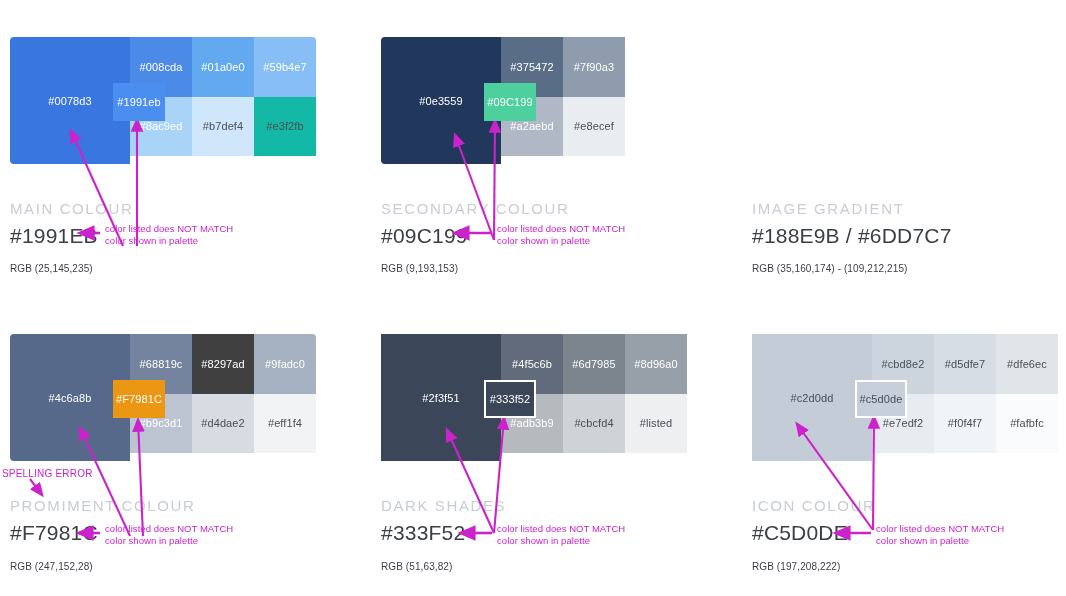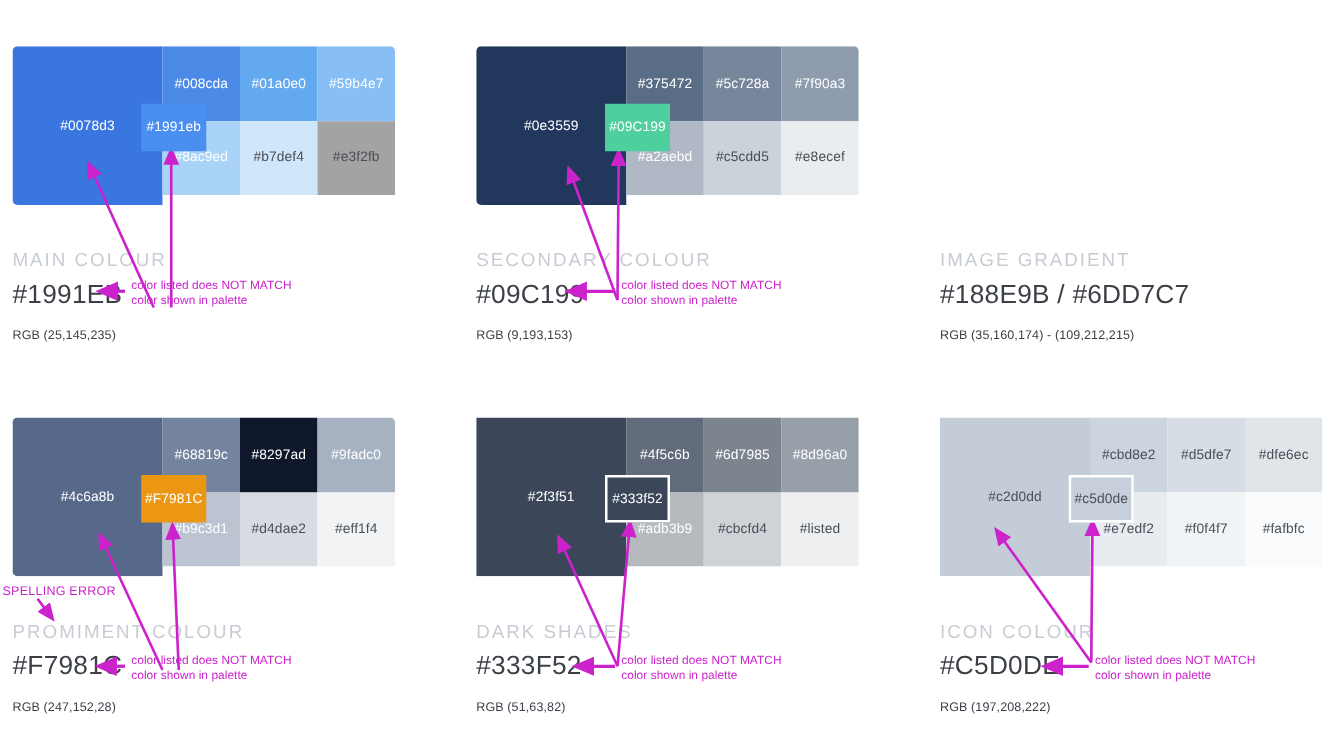--- a/index.html
+++ b/index.html
@@ -99,44 +99,40 @@
         <div class="col">
           <div class="cell" style="background:#4c8ae8;color:#ffffff;">#008cda</div>
           <div class="cell" style="background:#a9d3f7;color:#ffffff;">#8ac9ed</div>
         </div>
         <div class="col">
           <div class="cell" style="background:#63a9ef;color:#ffffff;">#01a0e0</div>
           <div class="cell" style="background:#cfe6fb;color:#4a4f57;">#b7def4</div>
         </div>
         <div class="col">
           <div class="cell" style="background:#86bef5;color:#ffffff;">#59b4e7</div>
-          <div class="cell" style="background:#a3a3a3;color:#4a4f57;">#e3f2fb</div>
+          <div class="cell" style="background:#14b8a6;color:#4a4f57;">#e3f2fb</div>
         </div>
       </div>
       <div class="overlay" style="background:#4a8ef0;color:#ffffff;">#1991eb</div>
     </div>
   </div>
   <div class="cat" style="left:10px; top:200px;">MAIN COLOUR</div>
   <div class="hex" style="left:10px; top:224px;">#1991EB</div>
   <div class="rgb" style="left:10px; top:263px;">RGB (25,145,235)</div>
   <div class="note" style="left:105px; top:223px;"><span>color listed does NOT MATCH</span><br><span>color shown in palette</span></div>
 
   <div class="panel" style="left:381px; top:37px;">
     <div class="grid">
       <div class="big" style="background:#22375c;color:#ffffff;">#0e3559</div>
       <div class="cols">
         <div class="col">
           <div class="cell" style="background:#5a6d86;color:#ffffff;">#375472</div>
           <div class="cell" style="background:#b0b8c6;color:#ffffff;">#a2aebd</div>
         </div>
         <div class="col">
-          <div class="cell" style="background:#78869b;color:#ffffff;">#5c728a</div>
-          <div class="cell" style="background:#ccd2da;color:#4a4f57;">#c5cdd5</div>
-        </div>
-        <div class="col">
           <div class="cell" style="background:#8e9cae;color:#ffffff;">#7f90a3</div>
           <div class="cell" style="background:#e9edf0;color:#4a4f57;">#e8ecef</div>
         </div>
       </div>
       <div class="overlay" style="background:#4ed09e;color:#ffffff;">#09C199</div>
     </div>
   </div>
   <div class="cat" style="left:381px; top:200px;">SECONDARY COLOUR</div>
   <div class="hex" style="left:381px; top:224px;">#09C199</div>
   <div class="rgb" style="left:381px; top:263px;">RGB (9,193,153)</div>
@@ -148,21 +144,21 @@
 
   <div class="panel" style="left:10px; top:334px;">
     <div class="grid">
       <div class="big" style="background:#56698b;color:#ffffff;">#4c6a8b</div>
       <div class="cols">
         <div class="col">
           <div class="cell" style="background:#74849e;color:#ffffff;">#68819c</div>
           <div class="cell" style="background:#bcc4d2;color:#ffffff;">#b9c3d1</div>
         </div>
         <div class="col">
-          <div class="cell" style="background:#0f172a;color:#ffffff;">#8297ad</div>
+          <div class="cell" style="background:#404040;color:#ffffff;">#8297ad</div>
           <div class="cell" style="background:#d7dce3;color:#4a4f57;">#d4dae2</div>
         </div>
         <div class="col">
           <div class="cell" style="background:#a6b1c2;color:#ffffff;">#9fadc0</div>
           <div class="cell" style="background:#f1f3f5;color:#4a4f57;">#eff1f4</div>
         </div>
       </div>
       <div class="overlay" style="background:#eb9714;color:#ffffff;">#F7981C</div>
     </div>
   </div>

